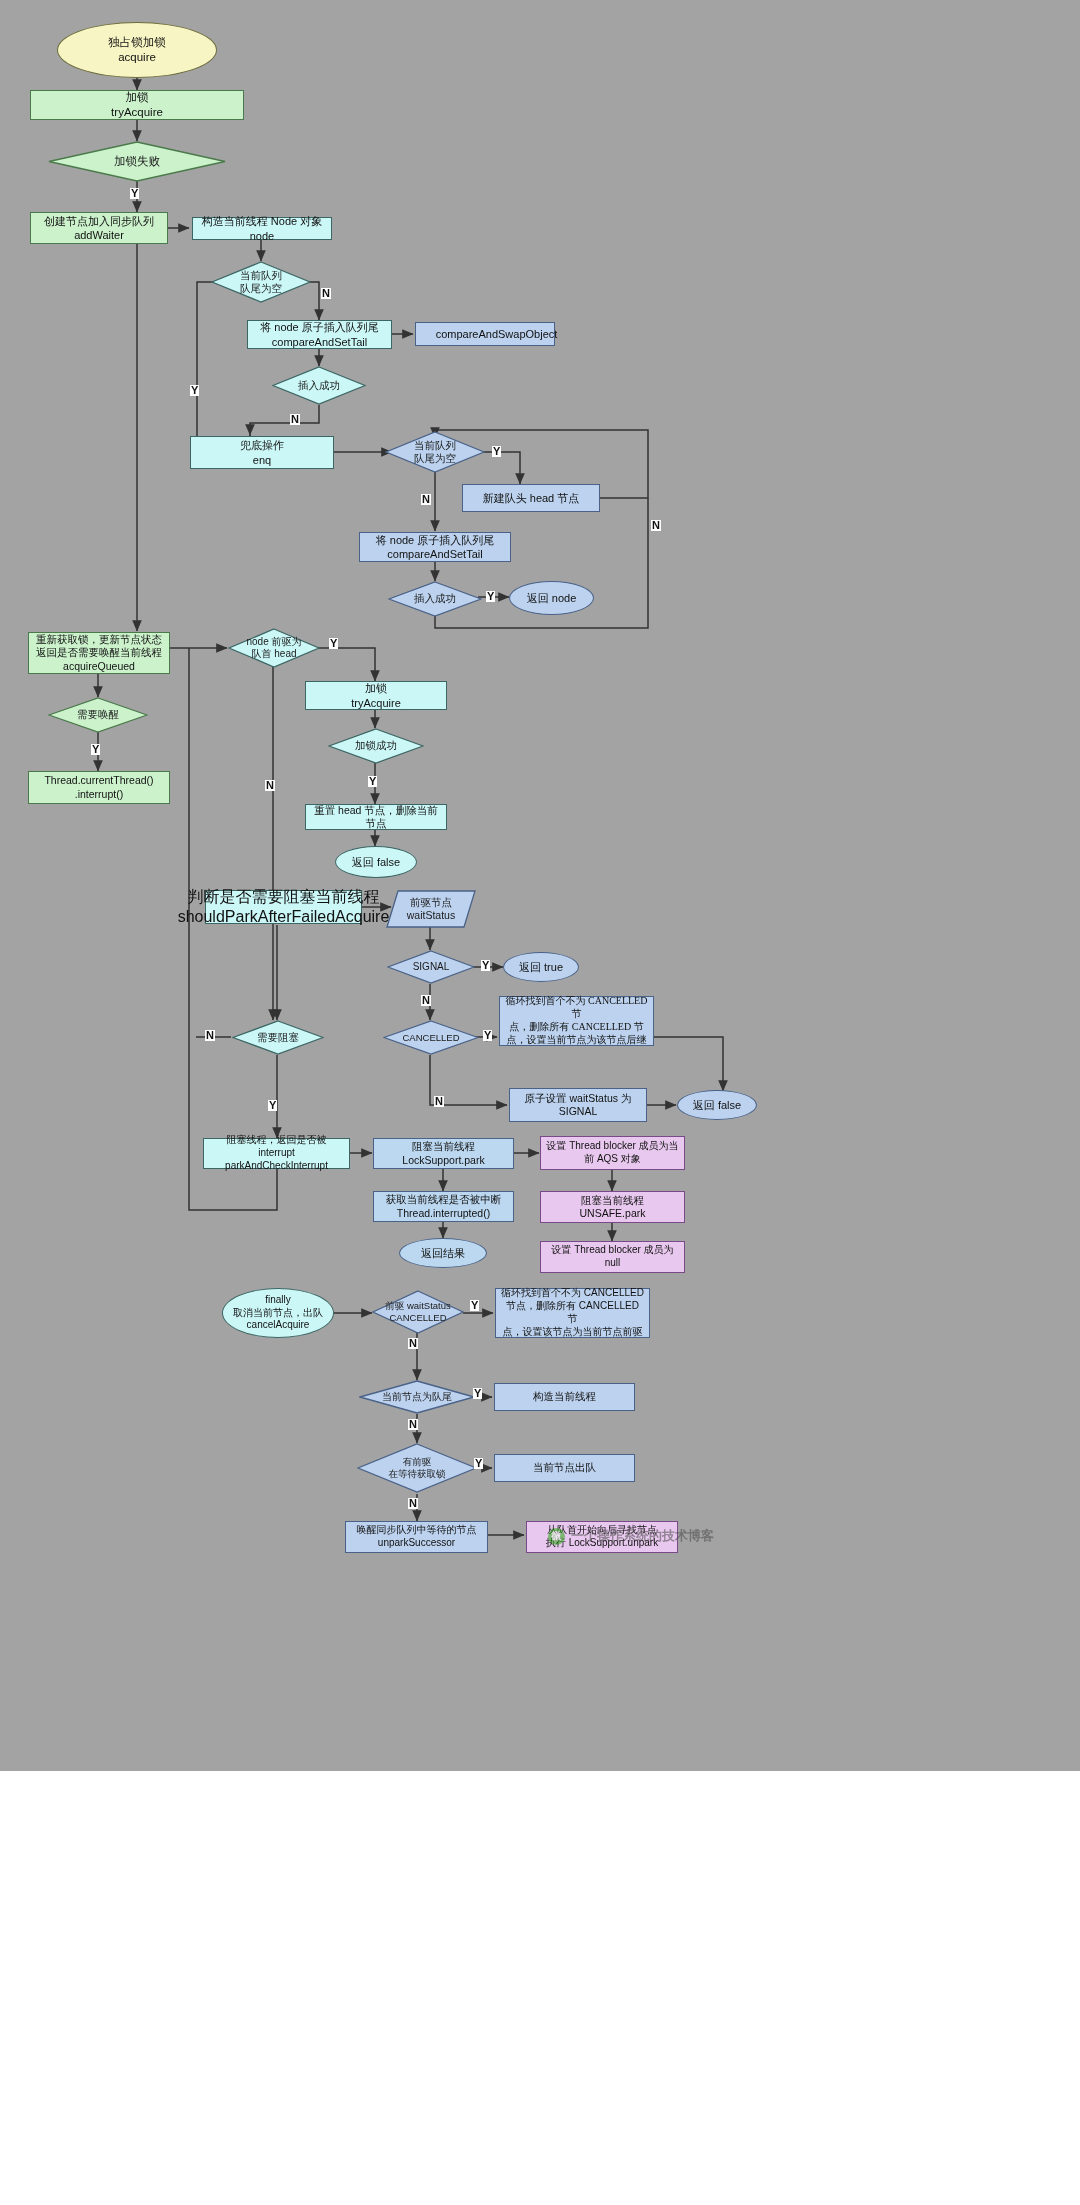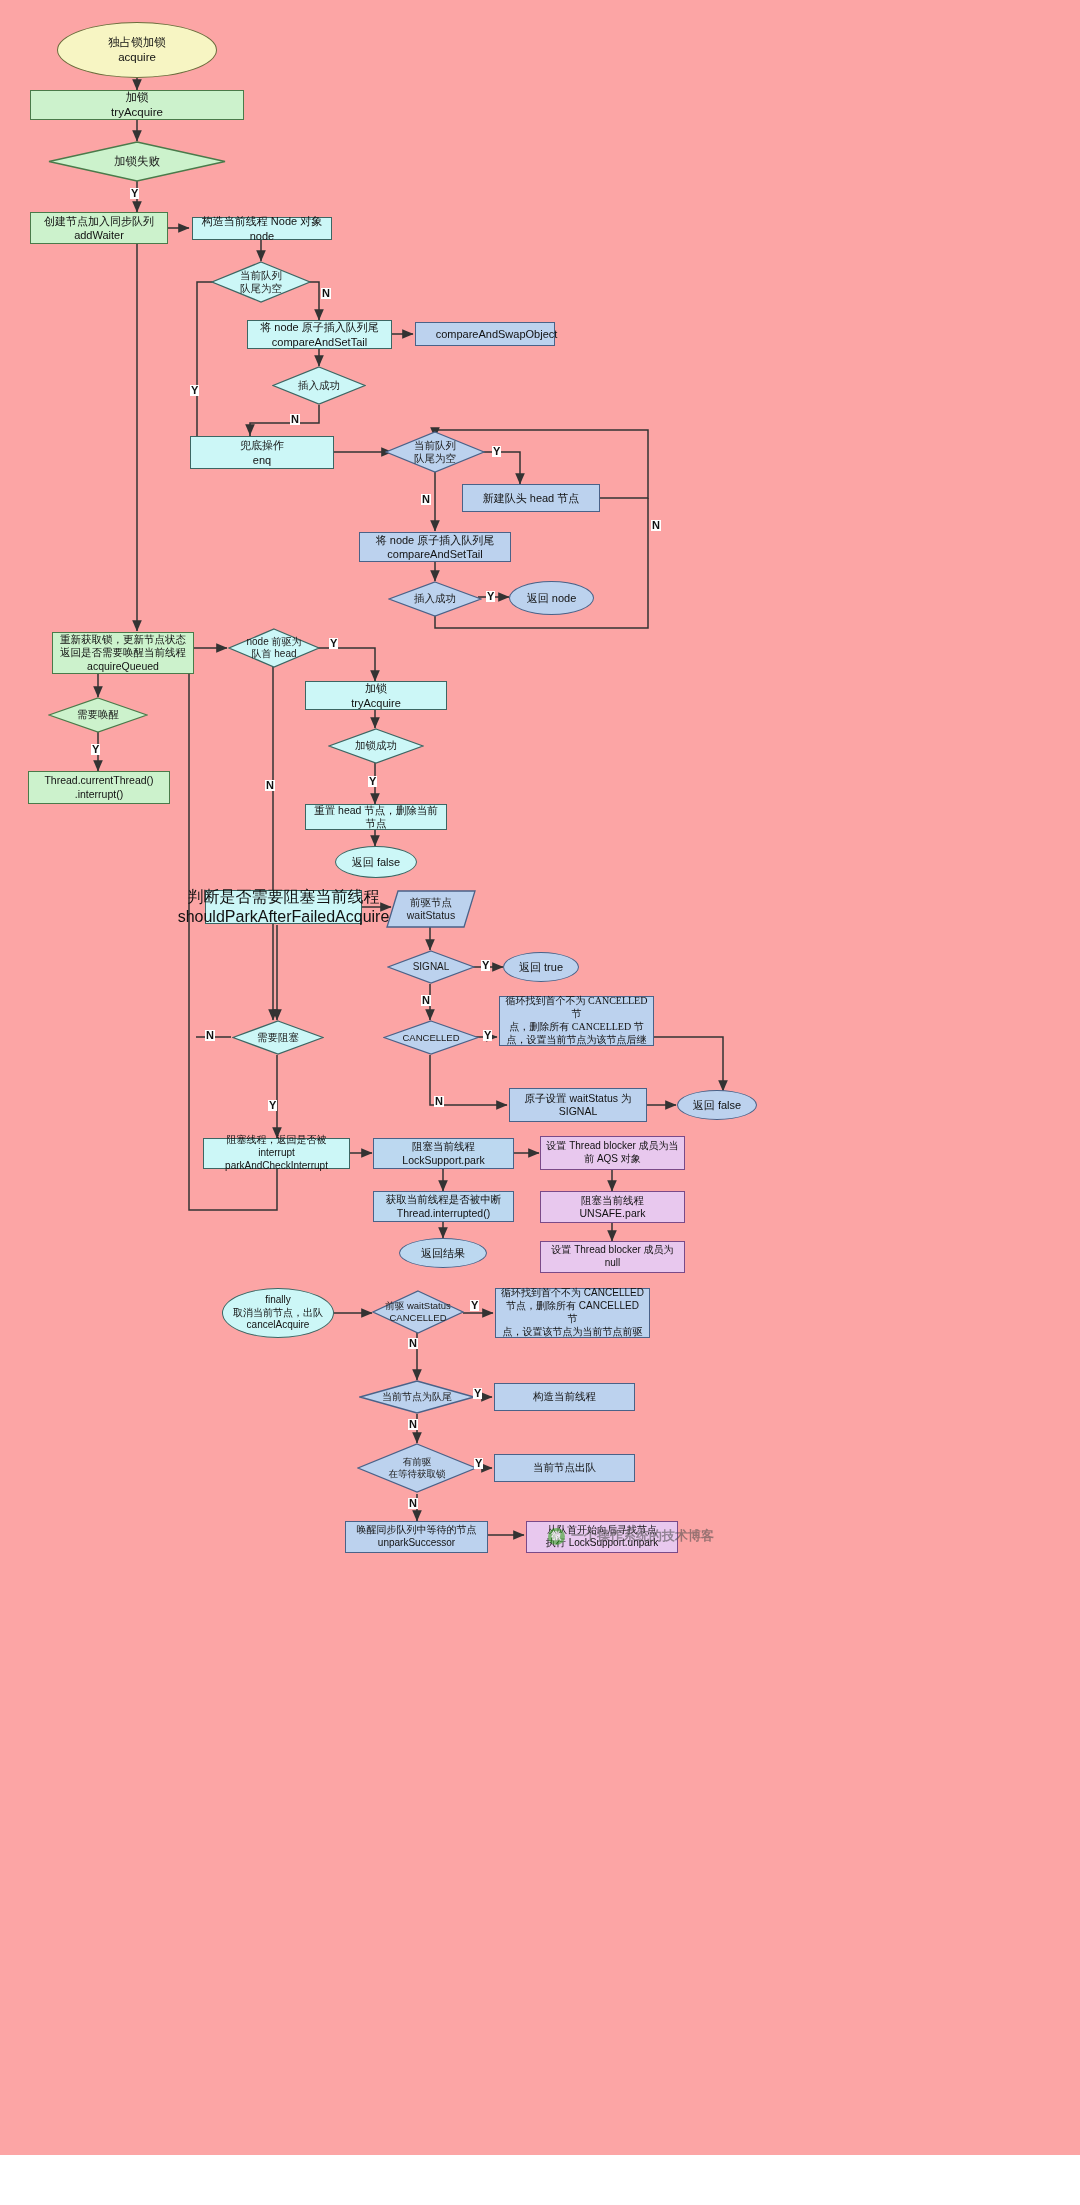--- a/index.html
+++ b/index.html
@@ -3,22 +3,22 @@
 <meta charset="utf-8">
 <style>
   html,body{margin:0;padding:0;background:#ffffff;}
   body{
     font-family:"Liberation Sans","DejaVu Sans",sans-serif;
     color:#1a1a1a;
   }
   #canvas{
     position:relative;
     width:1080px;
-    height:2155px;
-    background:#fca5a5;
+    height:1771px;
+    background:#a3a3a3;
     overflow:hidden;
   }
   svg#wires{
     position:absolute;left:0;top:0;width:1080px;height:2205px;
     pointer-events:none;
   }
   .node{
     position:absolute;
     box-sizing:border-box;
     display:flex;
@@ -276,21 +276,21 @@
     <svg class="diamond-shape" viewBox="0 0 94 36" preserveAspectRatio="none">
       <polygon points="47,1 93,18 47,35 1,18" fill="#bcd2ee" stroke="#4a6288" stroke-width="1.3"></polygon>
     </svg>
     <span class="diamond-label" style="font-size:10.5px;">插入成功</span>
   </div>
   <div class="edge-label" style="left:486px;top:591px;">Y</div>
   <div class="edge-label" style="left:651px;top:520px;">N</div>
 
   <div class="node ellipse c-blue" style="left:509px;top:581px;width:85px;height:34px;font-size:11px;border-radius:50%;">返回 node</div>
 
-  <div class="node rect c-green" style="left:28px;top:632px;width:142px;height:42px;font-size:10.5px;margin-left:24px;">重新获取锁，更新节点状态
+  <div class="node rect c-green" style="left:28px;top:632px;width:142px;height:42px;font-size:10.5px;">重新获取锁，更新节点状态
 返回是否需要唤醒当前线程
 acquireQueued</div>
 
   <div class="diamond-wrap" style="left:48px;top:697px;width:100px;height:36px;">
     <svg class="diamond-shape" viewBox="0 0 100 36" preserveAspectRatio="none">
       <polygon points="50,1 99,18 50,35 1,18" fill="#ccf2cc" stroke="#4a7a4a" stroke-width="1.3"></polygon>
     </svg>
     <span class="diamond-label" style="font-size:10.5px;">需要唤醒</span>
   </div>
   <div class="edge-label" style="left:91px;top:744px;">Y</div>

